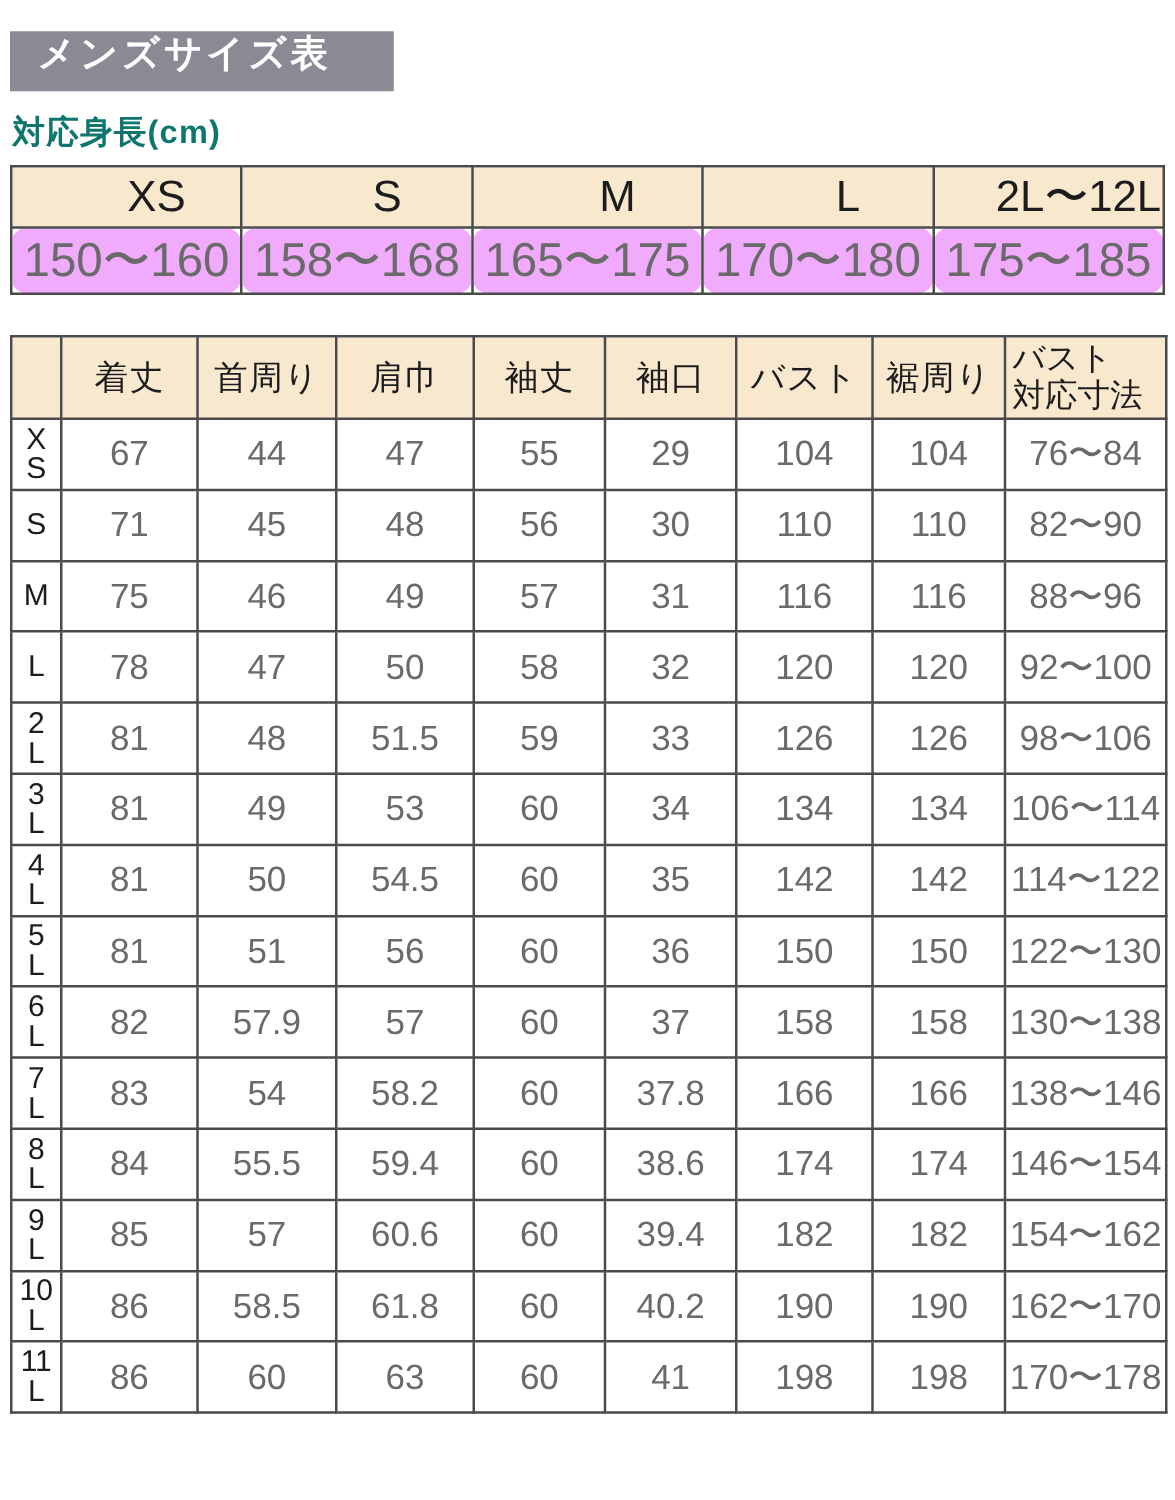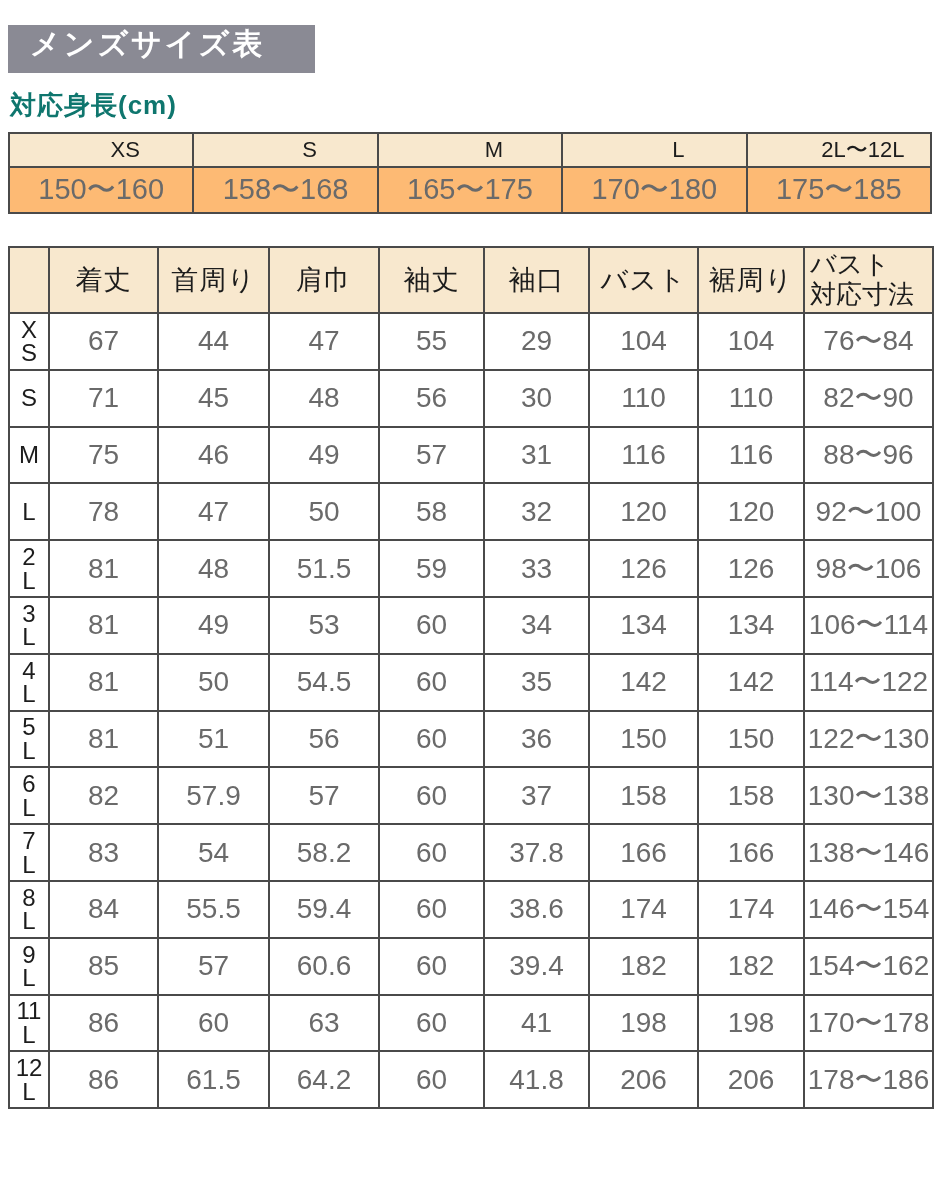--- a/index.html
+++ b/index.html
@@ -52,29 +52,30 @@
     text-align: center;
     vertical-align: middle;
     padding: 0;
     overflow: hidden;
   }
   
   .height-table thead th {
     background: var(--header-bg);
     color: var(--label-text);
     font-weight: normal;
-    font-size: 22px;
+    font-size: 35px;
     height: 34px;
     padding-left: 48px;
   }
   .height-table tbody td {
-    background: #fdba74;
+    background: #f0abfc;
     color: var(--value-text);
-    font-size: 29px;
+    font-size: 38px;
     height: 46px;
+    border-radius: 13px;
   }
   .height-table { margin-bottom: 32px; }
   
   .size-table thead th {
     background: var(--header-bg);
     color: var(--label-text);
     font-weight: normal;
     font-size: 27px;
     height: 66px;
     letter-spacing: 1px;
@@ -301,38 +302,38 @@
           <td>85</td>
           <td>57</td>
           <td>60.6</td>
           <td>60</td>
           <td>39.4</td>
           <td>182</td>
           <td>182</td>
           <td>154〜162</td>
         </tr>
         <tr>
+          <th scope="row">10
+L</th>
+          <td>86</td>
+          <td>58.5</td>
+          <td>61.8</td>
+          <td>60</td>
+          <td>40.2</td>
+          <td>190</td>
+          <td>190</td>
+          <td>162〜170</td>
+        </tr>
+        <tr>
           <th scope="row">11
 L</th>
           <td>86</td>
           <td>60</td>
           <td>63</td>
           <td>60</td>
           <td>41</td>
           <td>198</td>
           <td>198</td>
           <td>170〜178</td>
-        </tr>
-        <tr>
-          <th scope="row">12
-L</th>
-          <td>86</td>
-          <td>61.5</td>
-          <td>64.2</td>
-          <td>60</td>
-          <td>41.8</td>
-          <td>206</td>
-          <td>206</td>
-          <td>178〜186</td>
         </tr>
       </tbody>
   </table>
 </div>
 
 </body></html>

